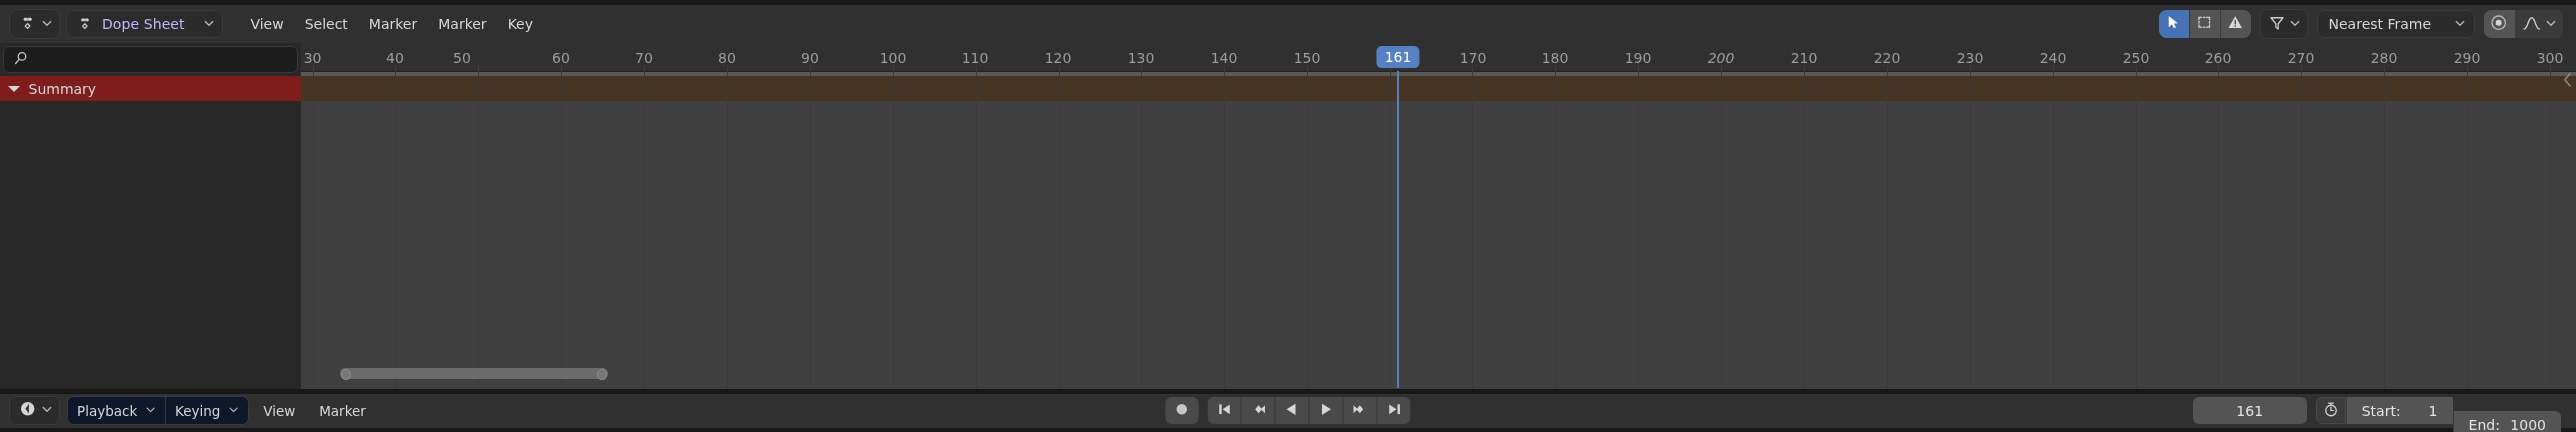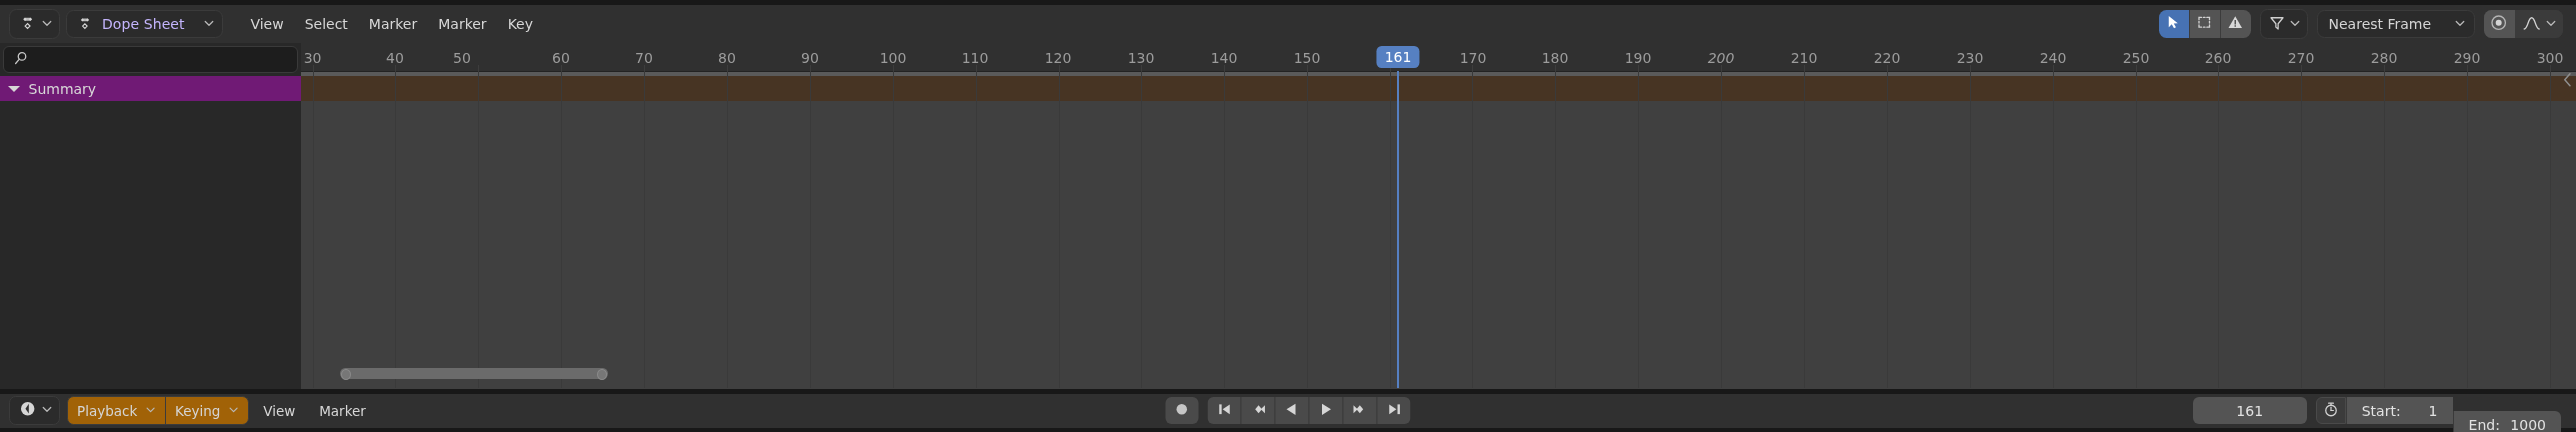--- a/index.html
+++ b/index.html
@@ -204,21 +204,21 @@
   .search-input-txt {
     color: #8c8c8c;
     font-size: 13.5px;
     margin-left: 7.5px;
   }
   .summary-row {
     position: absolute;
     left: 0; top: 33px;
     width: 301px;
     height: 25px;
-    background: #701a75;
+    background: #7f1d1d;
     display: flex;
     align-items: center;
     padding-left: 7.5px;
     box-sizing: border-box;
     cursor: pointer;
   }
   .tri {
     width: 0; height: 0;
     border-left: 6px solid transparent;
     border-right: 6px solid transparent;
@@ -376,21 +376,21 @@
     background: #2b2b2b;
     border: 0.7px solid #3b3b3b;
     border-radius: 6.7px;
     height: 27px;
     padding: 0 6px 0 7.5px;
     gap: 3.7px;
     cursor: pointer;
   }
   .ft-menu-group {
     display: flex;
-    background: #a16207;
+    background: #0f172a;
     border: 0.7px solid #3b3b3b;
     border-radius: 6.7px;
     height: 27px;
     margin-left: 7.5px;
     overflow: hidden;
   }
   .ft-pop {
     display: flex;
     align-items: center;
     gap: 7.5px;

